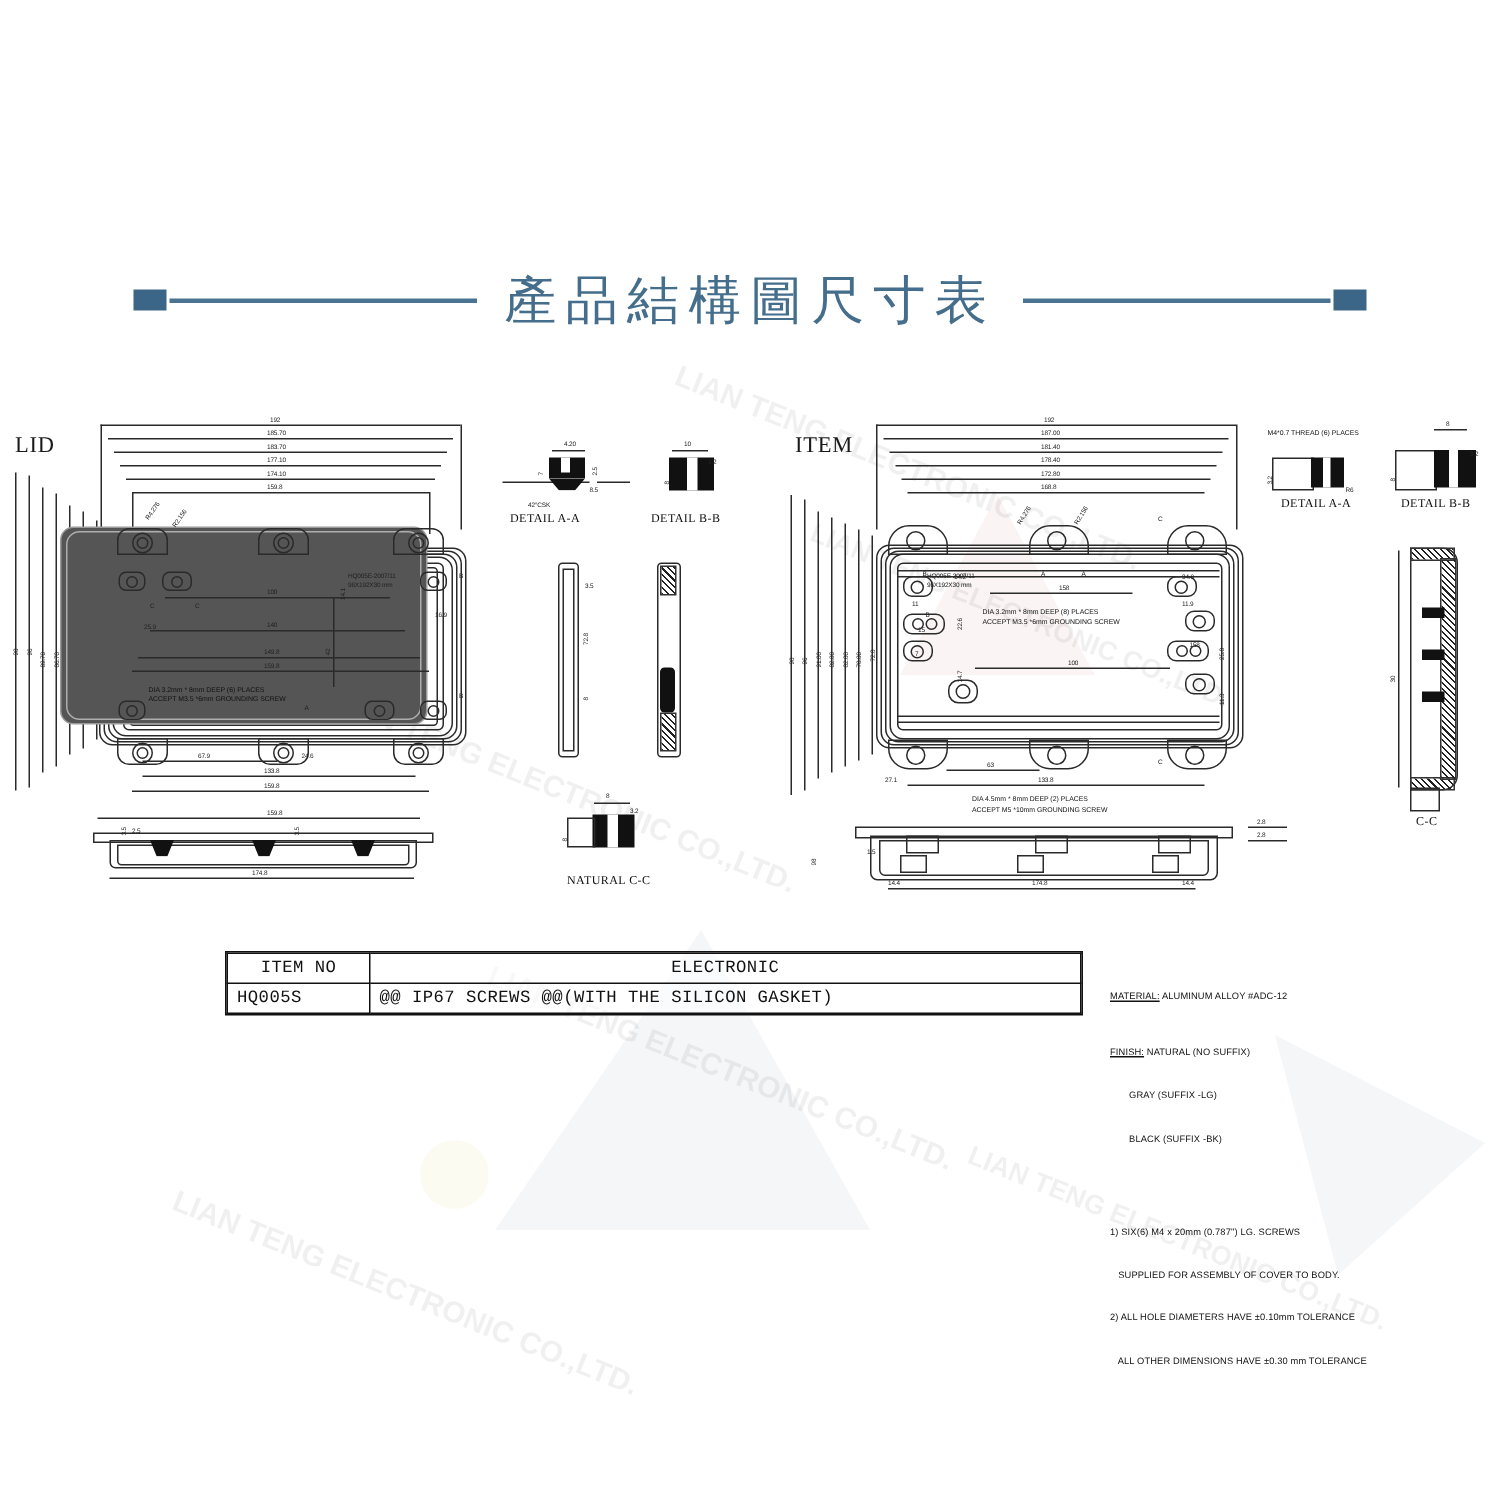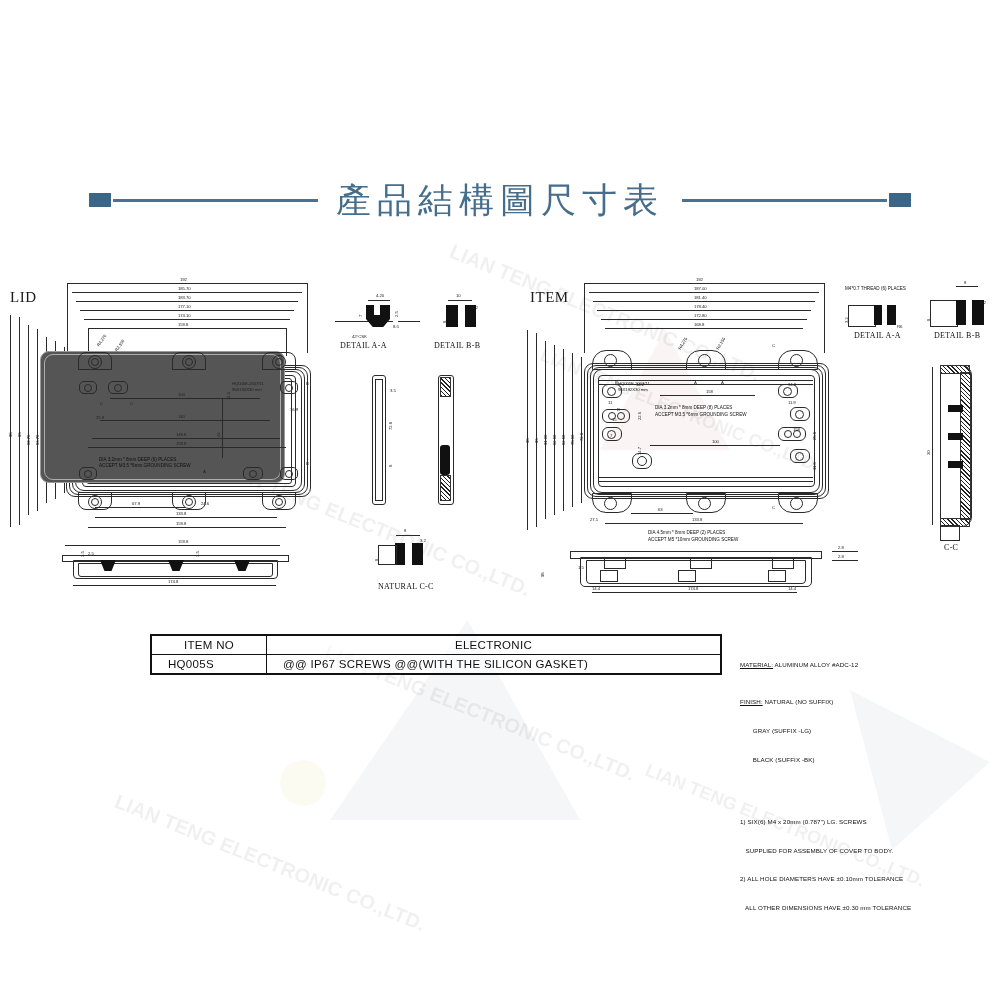--- a/index.html
+++ b/index.html
@@ -70,22 +70,22 @@
   .circ{position:absolute;border:1px solid #2a2a2a;border-radius:50%;}
 
   
   .tbl{
     position:absolute;left:150px;top:634px;width:570px;
     border:1px solid #111;border-collapse:collapse;
     background:rgba(255,255,255,.55);
   }
   .tbl table{border-collapse:collapse;width:100%;}
   .tbl td{
-    border:1px solid #111;font-family:Liberation Sans, sans-serif;
-    font-size:11.5px;color:#111;padding:3px 16px;letter-spacing:.3px;
+    border:1px solid #111;font-family:Liberation Mono, monospace;
+    font-size:11.5px;color:#111;padding:3px 6px;letter-spacing:.3px;
     white-space:nowrap;
   }
   .tbl td.c{text-align:center;}
   .tbl td.k{width:82px;}
 
   
   .specs{
     position:absolute;left:740px;top:641px;width:250px;
     font-family:"Liberation Sans",sans-serif;font-size:6.2px;
     color:#111;line-height:1.55;letter-spacing:.1px;white-space:pre;

